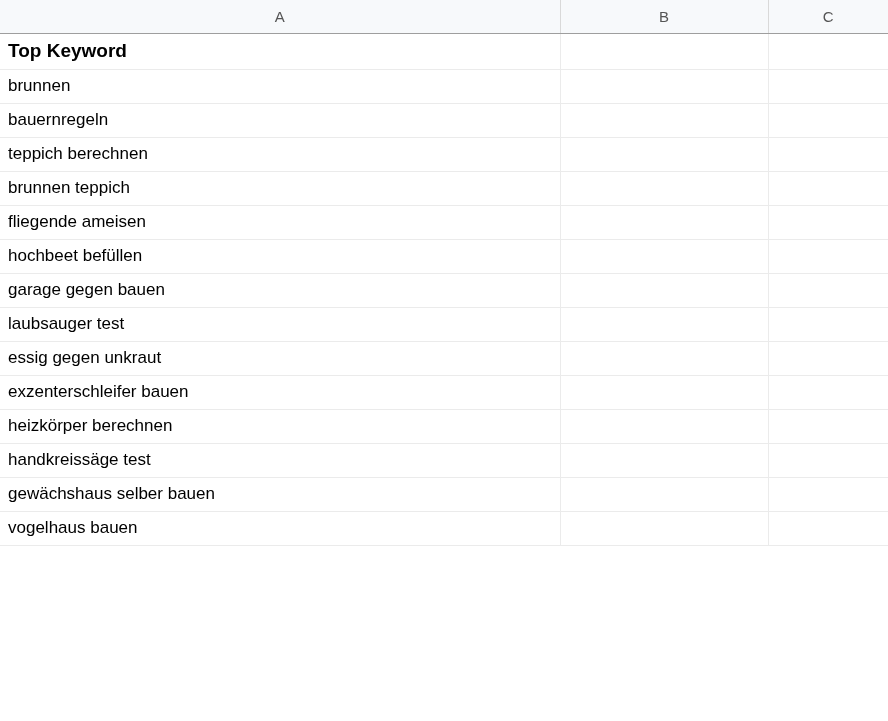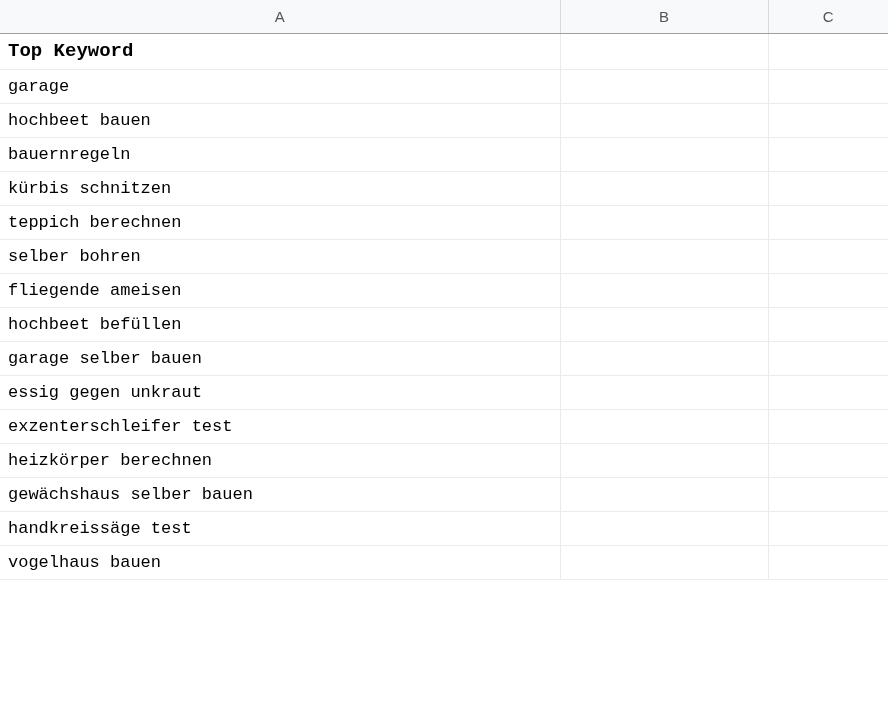--- a/index.html
+++ b/index.html
@@ -48,21 +48,20 @@
       padding: 6px 8px 7px 8px;
       border-bottom: 1px solid #ebebeb;
       border-left: 1px solid #ebebeb;
       color: #000;
       height: 34px;
       white-space: nowrap;
       overflow: hidden;
     }
     .data-cell:first-child {
       border-left: none;
-      font-family: Liberation Mono, monospace;
     }
     .header-cell {
       font-weight: 700;
       font-size: 19px;
     }
   </style>
 </head>
 <body>
 
 <table class="sheet">
@@ -78,86 +77,81 @@
       <th class="col-header">C</th>
     </tr>
   </thead>
   <tbody>
     <tr>
       <td class="data-cell header-cell">Top Keyword</td>
       <td class="data-cell"></td>
       <td class="data-cell"></td>
     </tr>
     <tr>
-      <td class="data-cell">garage</td>
-      <td class="data-cell"></td>
-      <td class="data-cell"></td>
-    </tr>
-    <tr>
-      <td class="data-cell">hochbeet bauen</td>
+      <td class="data-cell">brunnen</td>
       <td class="data-cell"></td>
       <td class="data-cell"></td>
     </tr>
     <tr>
       <td class="data-cell">bauernregeln</td>
       <td class="data-cell"></td>
       <td class="data-cell"></td>
     </tr>
     <tr>
-      <td class="data-cell">kürbis schnitzen</td>
-      <td class="data-cell"></td>
-      <td class="data-cell"></td>
-    </tr>
-    <tr>
       <td class="data-cell">teppich berechnen</td>
       <td class="data-cell"></td>
       <td class="data-cell"></td>
     </tr>
     <tr>
-      <td class="data-cell">selber bohren</td>
+      <td class="data-cell">brunnen teppich</td>
       <td class="data-cell"></td>
       <td class="data-cell"></td>
     </tr>
     <tr>
       <td class="data-cell">fliegende ameisen</td>
       <td class="data-cell"></td>
       <td class="data-cell"></td>
     </tr>
     <tr>
       <td class="data-cell">hochbeet befüllen</td>
       <td class="data-cell"></td>
       <td class="data-cell"></td>
     </tr>
     <tr>
-      <td class="data-cell">garage selber bauen</td>
+      <td class="data-cell">garage gegen bauen</td>
+      <td class="data-cell"></td>
+      <td class="data-cell"></td>
+    </tr>
+    <tr>
+      <td class="data-cell">laubsauger test</td>
       <td class="data-cell"></td>
       <td class="data-cell"></td>
     </tr>
     <tr>
       <td class="data-cell">essig gegen unkraut</td>
       <td class="data-cell"></td>
       <td class="data-cell"></td>
     </tr>
     <tr>
-      <td class="data-cell">exzenterschleifer test</td>
+      <td class="data-cell">exzenterschleifer bauen</td>
       <td class="data-cell"></td>
       <td class="data-cell"></td>
     </tr>
     <tr>
       <td class="data-cell">heizkörper berechnen</td>
       <td class="data-cell"></td>
       <td class="data-cell"></td>
     </tr>
     <tr>
-      <td class="data-cell">gewächshaus selber bauen</td>
+      <td class="data-cell">handkreissäge test</td>
       <td class="data-cell"></td>
       <td class="data-cell"></td>
     </tr>
     <tr>
-      <td class="data-cell">handkreissäge test</td>
+      <td class="data-cell">gewächshaus selber bauen</td>
       <td class="data-cell"></td>
       <td class="data-cell"></td>
     </tr>
     <tr>
       <td class="data-cell">vogelhaus bauen</td>
       <td class="data-cell"></td>
       <td class="data-cell"></td>
     </tr>
   </tbody>
 </table>

